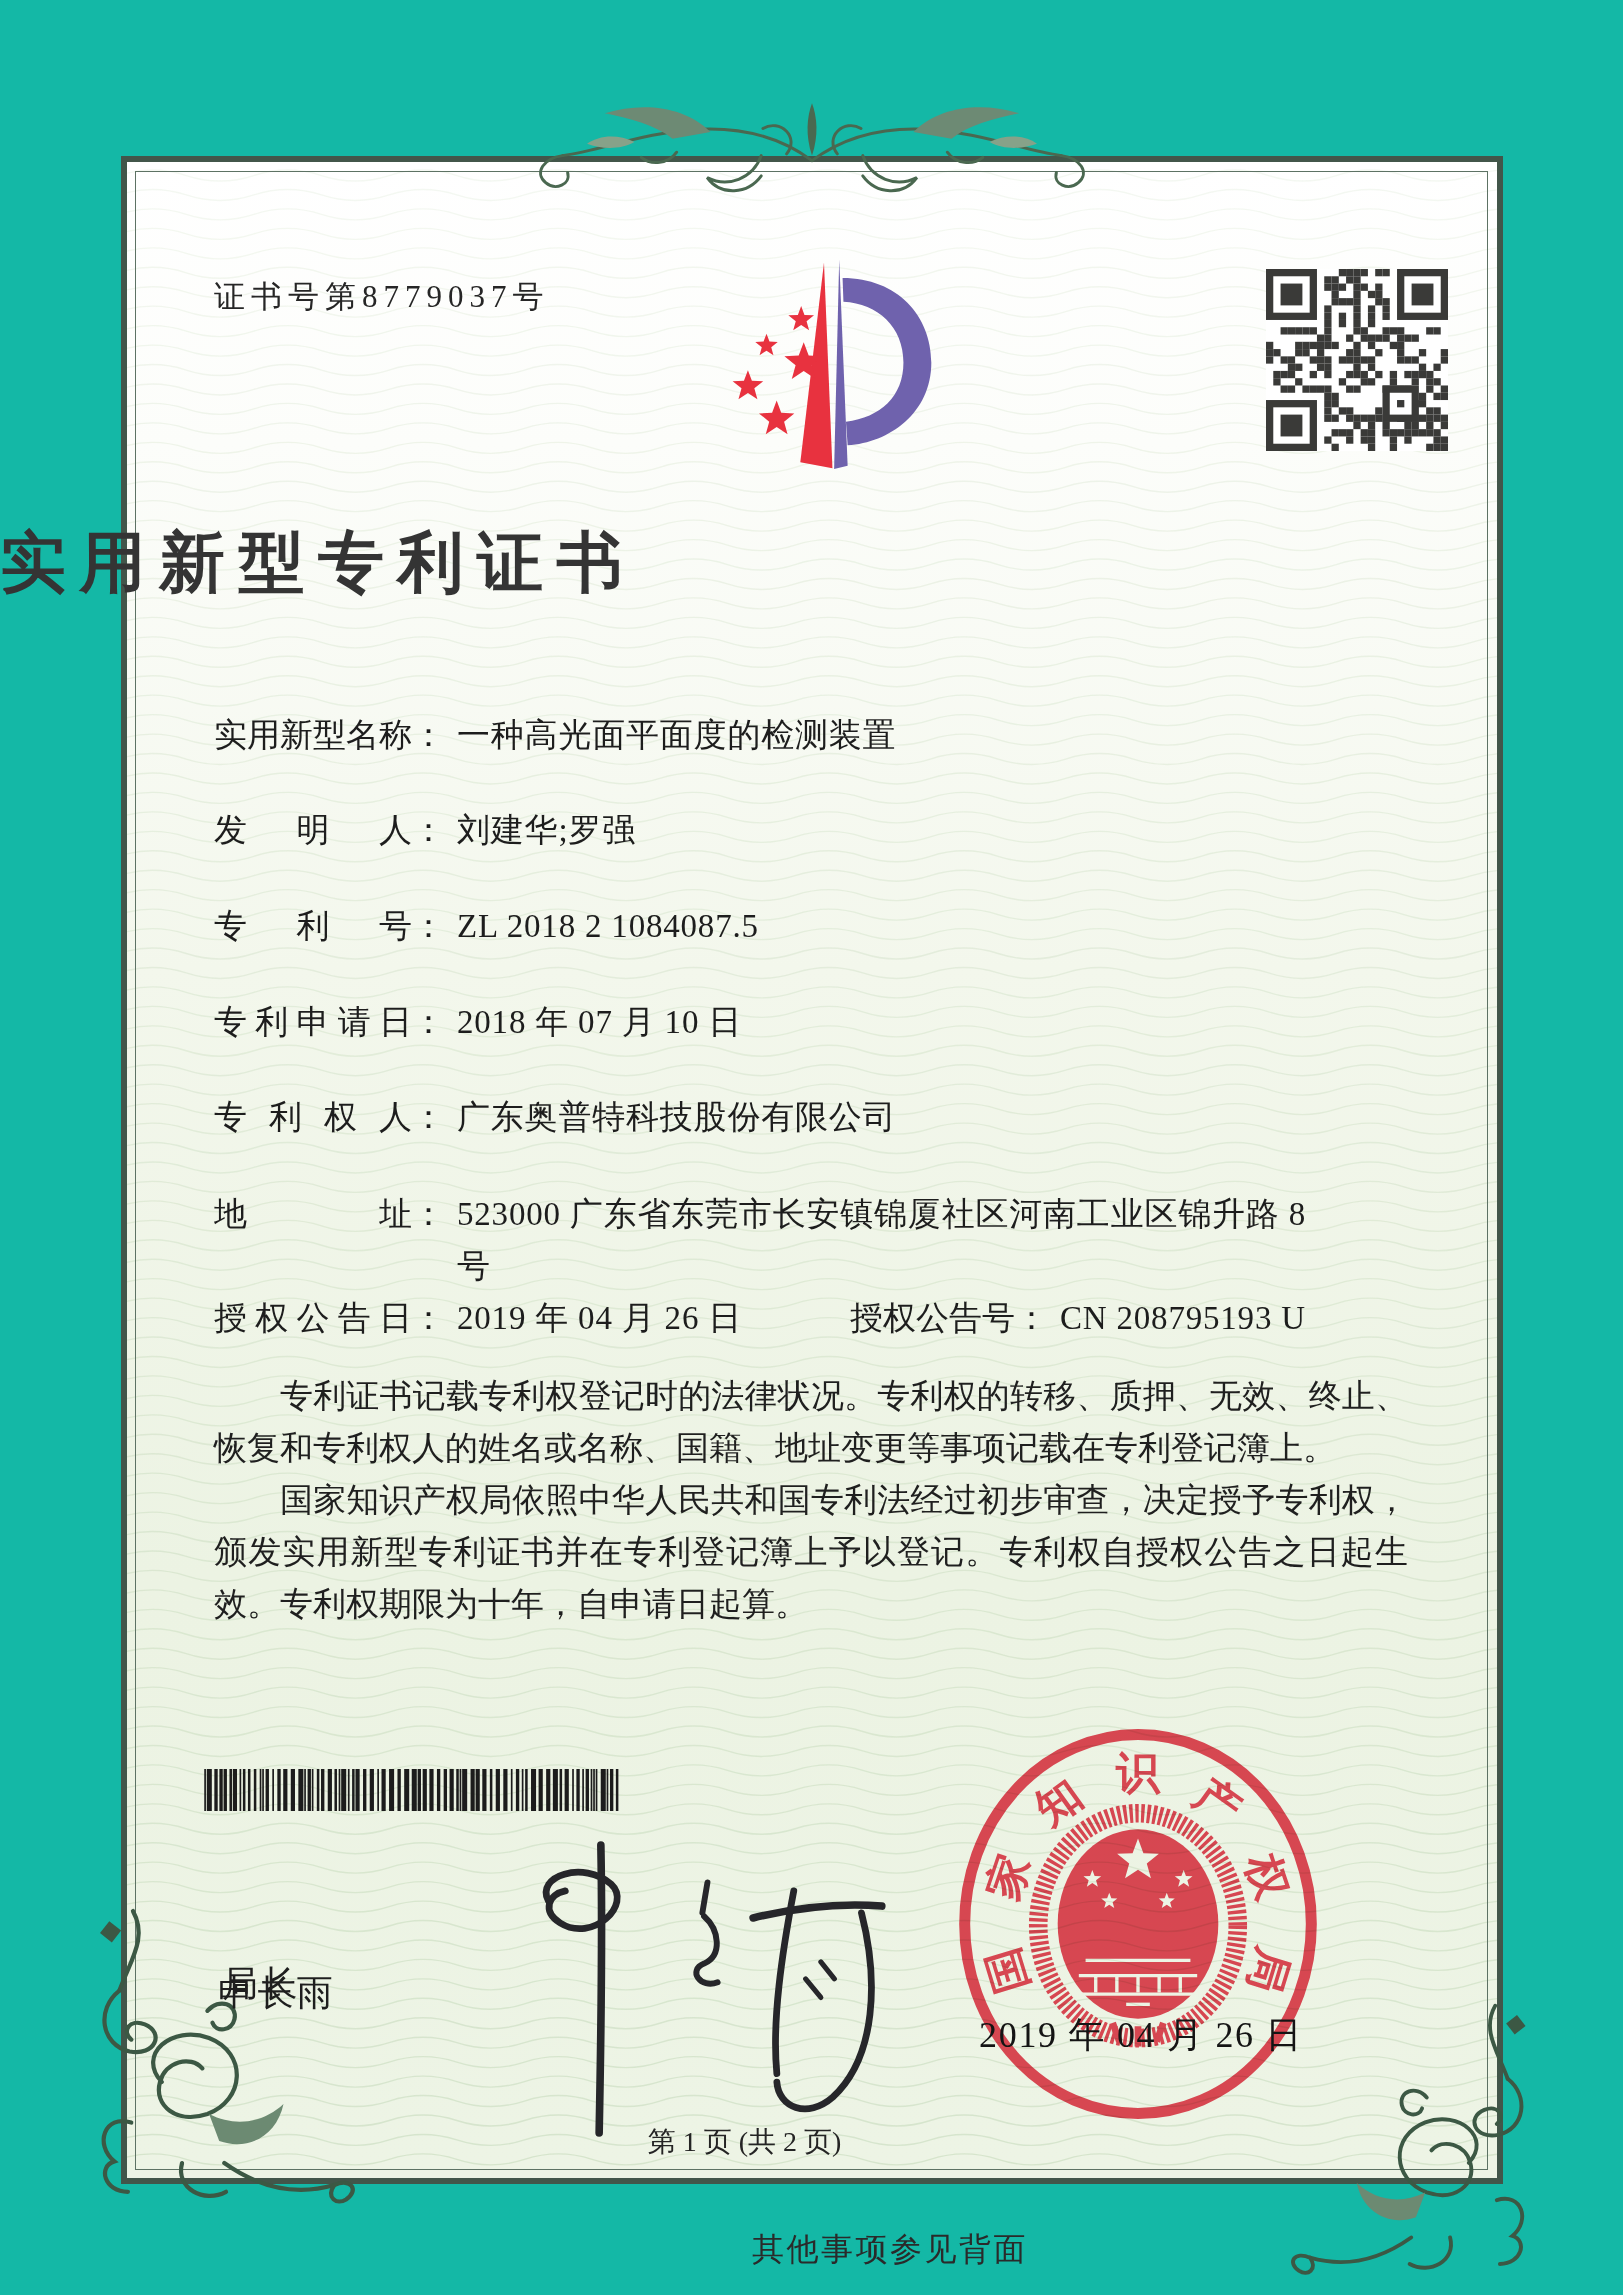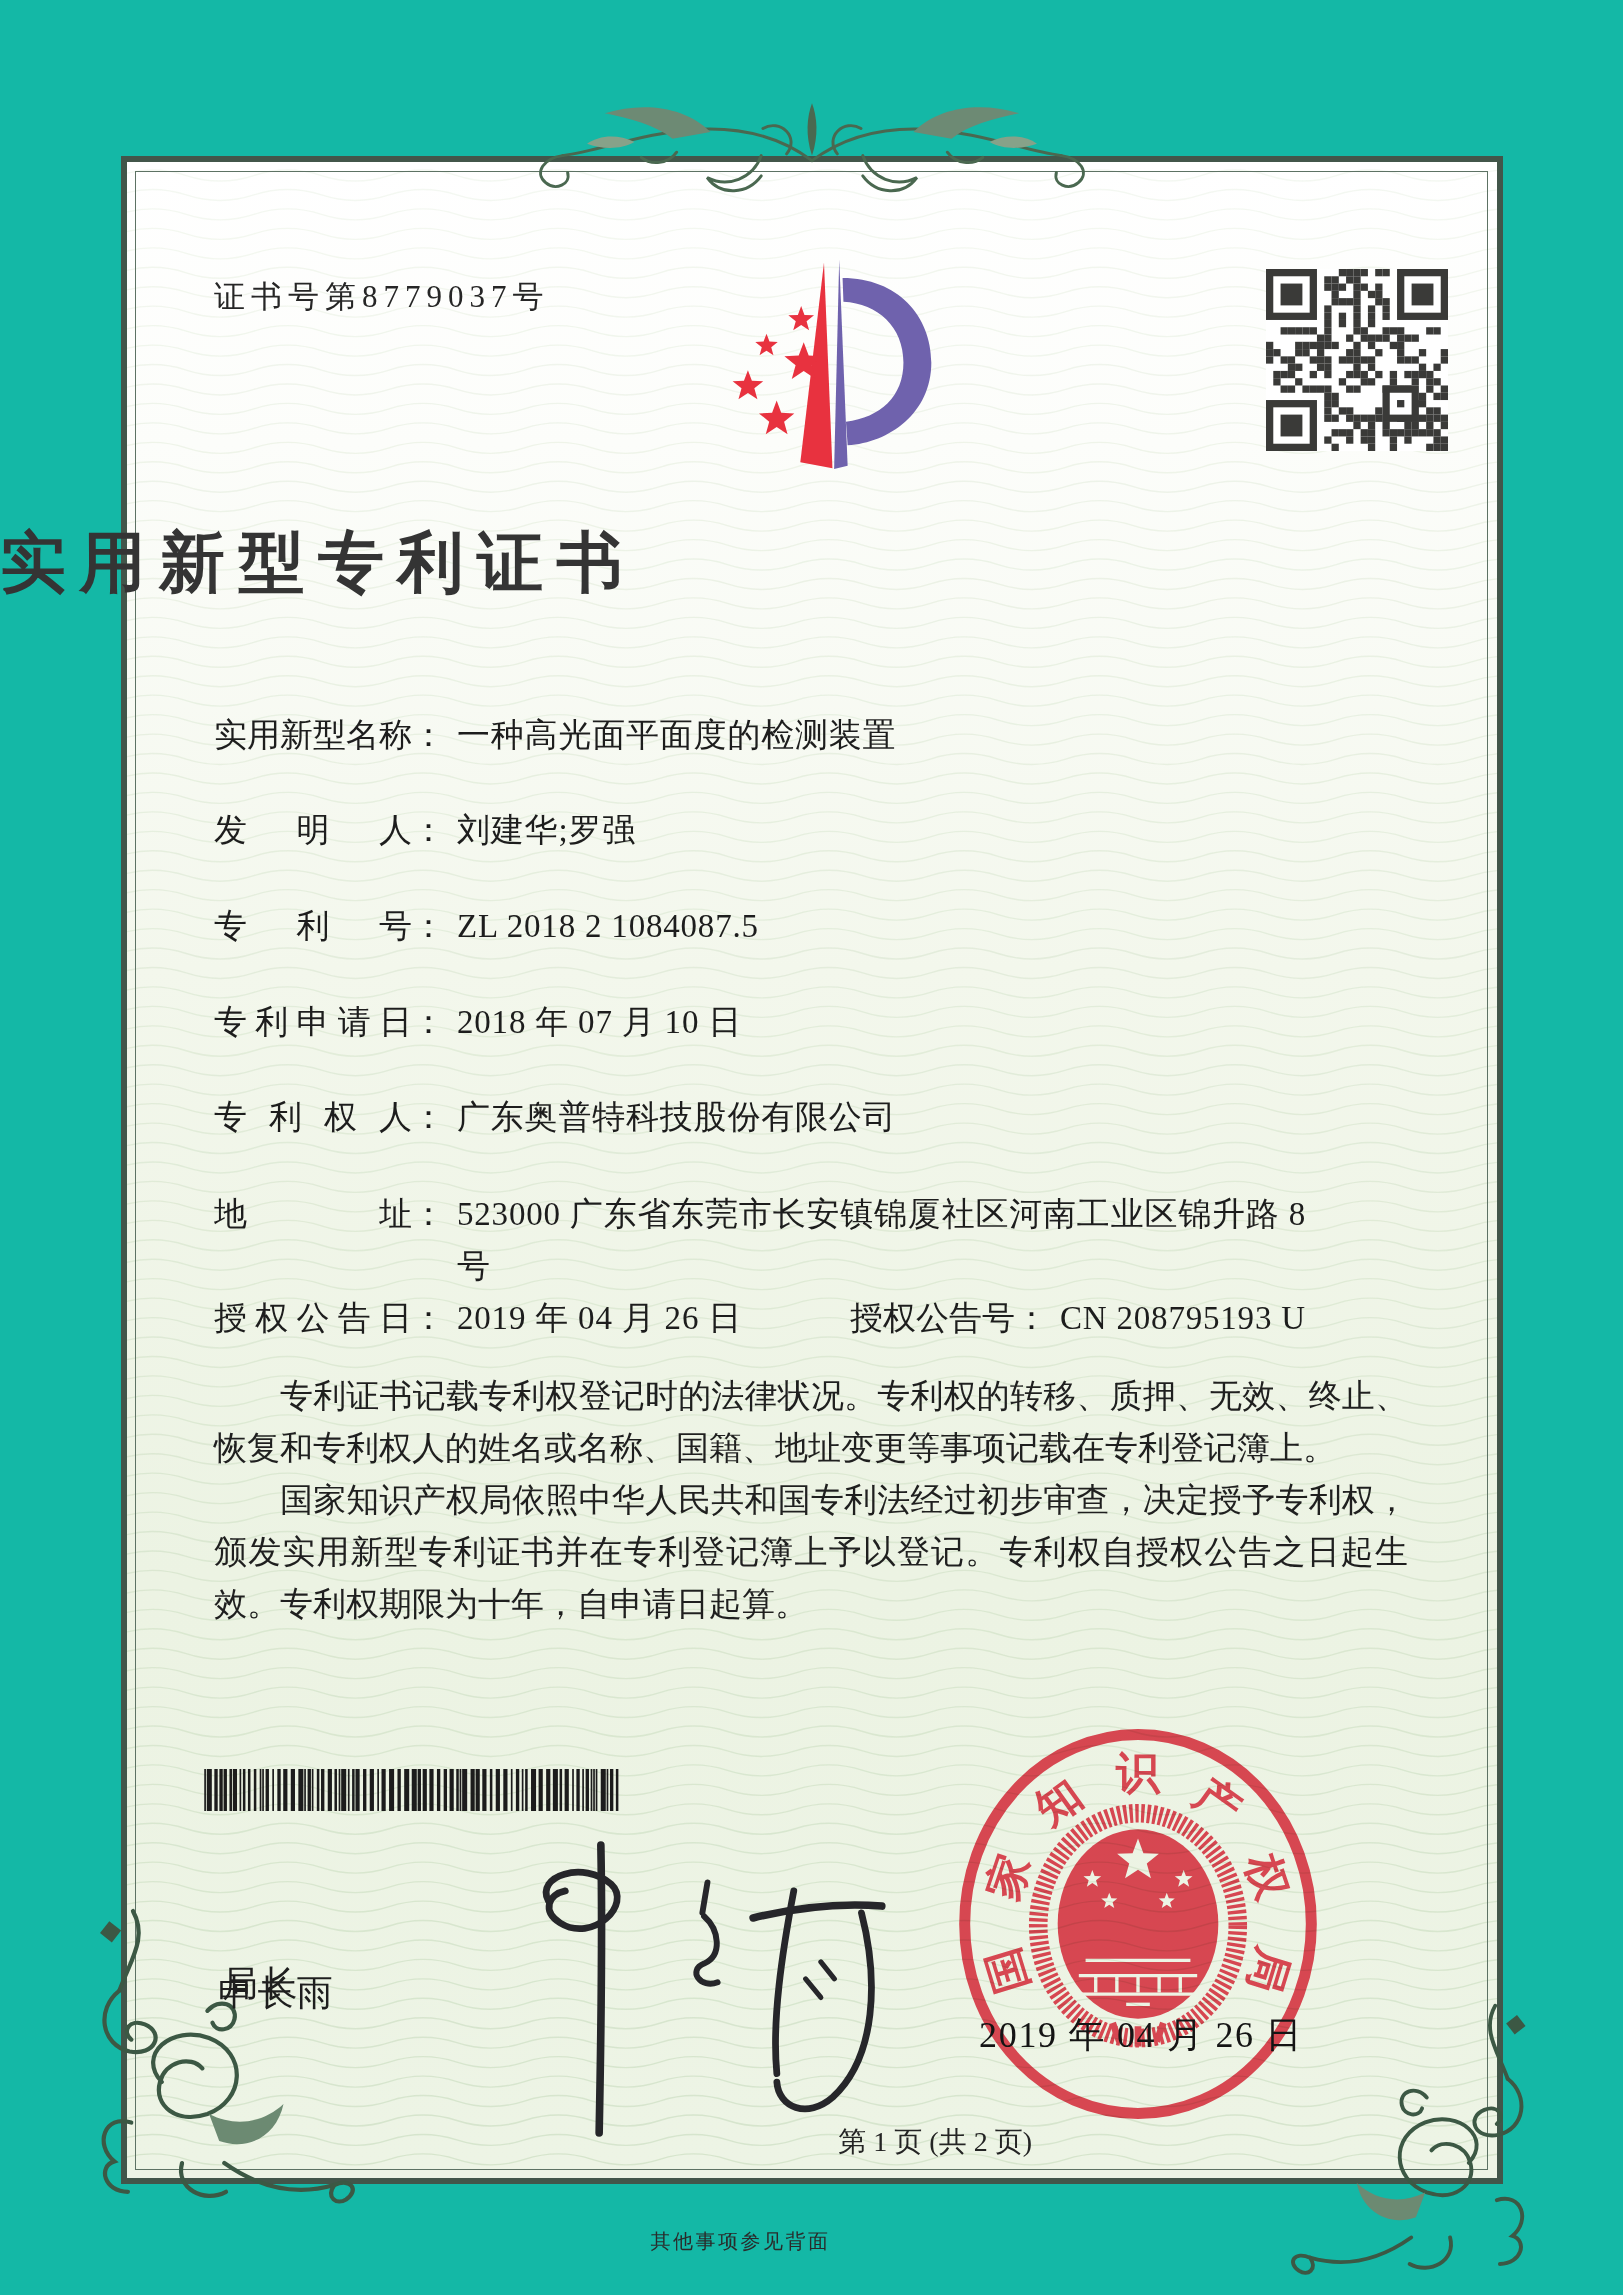--- a/index.html
+++ b/index.html
@@ -41,22 +41,22 @@
   #barcode{position:absolute;left:203px;top:1769px;}
 
   .director-label{position:absolute;left:222px;top:1960px;font-size:36px;letter-spacing:3.4px;color:#1e1e1e;}
   .director-name{position:absolute;left:218px;top:1969px;font-size:36px;letter-spacing:3.4px;color:#1e1e1e;}
 
   #signature{position:absolute;left:457px;top:1835px;}
 
   #seal{position:absolute;left:952px;top:1725px;mix-blend-mode:multiply;opacity:0.92;}
   .seal-date{position:absolute;left:979px;top:2011px;font-size:36px;letter-spacing:1.7px;color:#141414;z-index:6;}
 
-  .page-info{position:absolute;left:457px;top:2123px;width:575px;text-align:right;font-size:28px;color:#242424;}
-  .back-note{position:absolute;left:453px;top:2228px;width:575px;text-align:center;font-size:20px;color:#2a2a2a;letter-spacing:2.5px;}
+  .page-info{position:absolute;left:457px;top:2123px;width:575px;text-align:center;font-size:28px;color:#242424;}
+  .back-note{position:absolute;left:453px;top:2228px;width:575px;text-align:right;font-size:32px;color:#2a2a2a;letter-spacing:2.5px;}
 </style>
 </head>
 <body>
 
 <div id="page">
 
   <div id="inner-bg"></div>
   <svg id="waves" width="1370" height="2016" viewBox="0 0 1620 2384">
       <path d="M-10 16 q40 -13 80 0 t80 0 t80 0 t80 0 t80 0 t80 0 t80 0 t80 0 t80 0 t80 0 t80 0 t80 0 t80 0 t80 0 t80 0 t80 0 t80 0 t80 0 t80 0 t80 0 t80 0 t80 0" fill="none" stroke="#cfe0c5" stroke-width="1.6" stroke-opacity="0.22"></path>
       <path d="M-10 39 q40 -13 80 0 t80 0 t80 0 t80 0 t80 0 t80 0 t80 0 t80 0 t80 0 t80 0 t80 0 t80 0 t80 0 t80 0 t80 0 t80 0 t80 0 t80 0 t80 0 t80 0 t80 0 t80 0" fill="none" stroke="#cfe0c5" stroke-width="1.6" stroke-opacity="0.23"></path>

